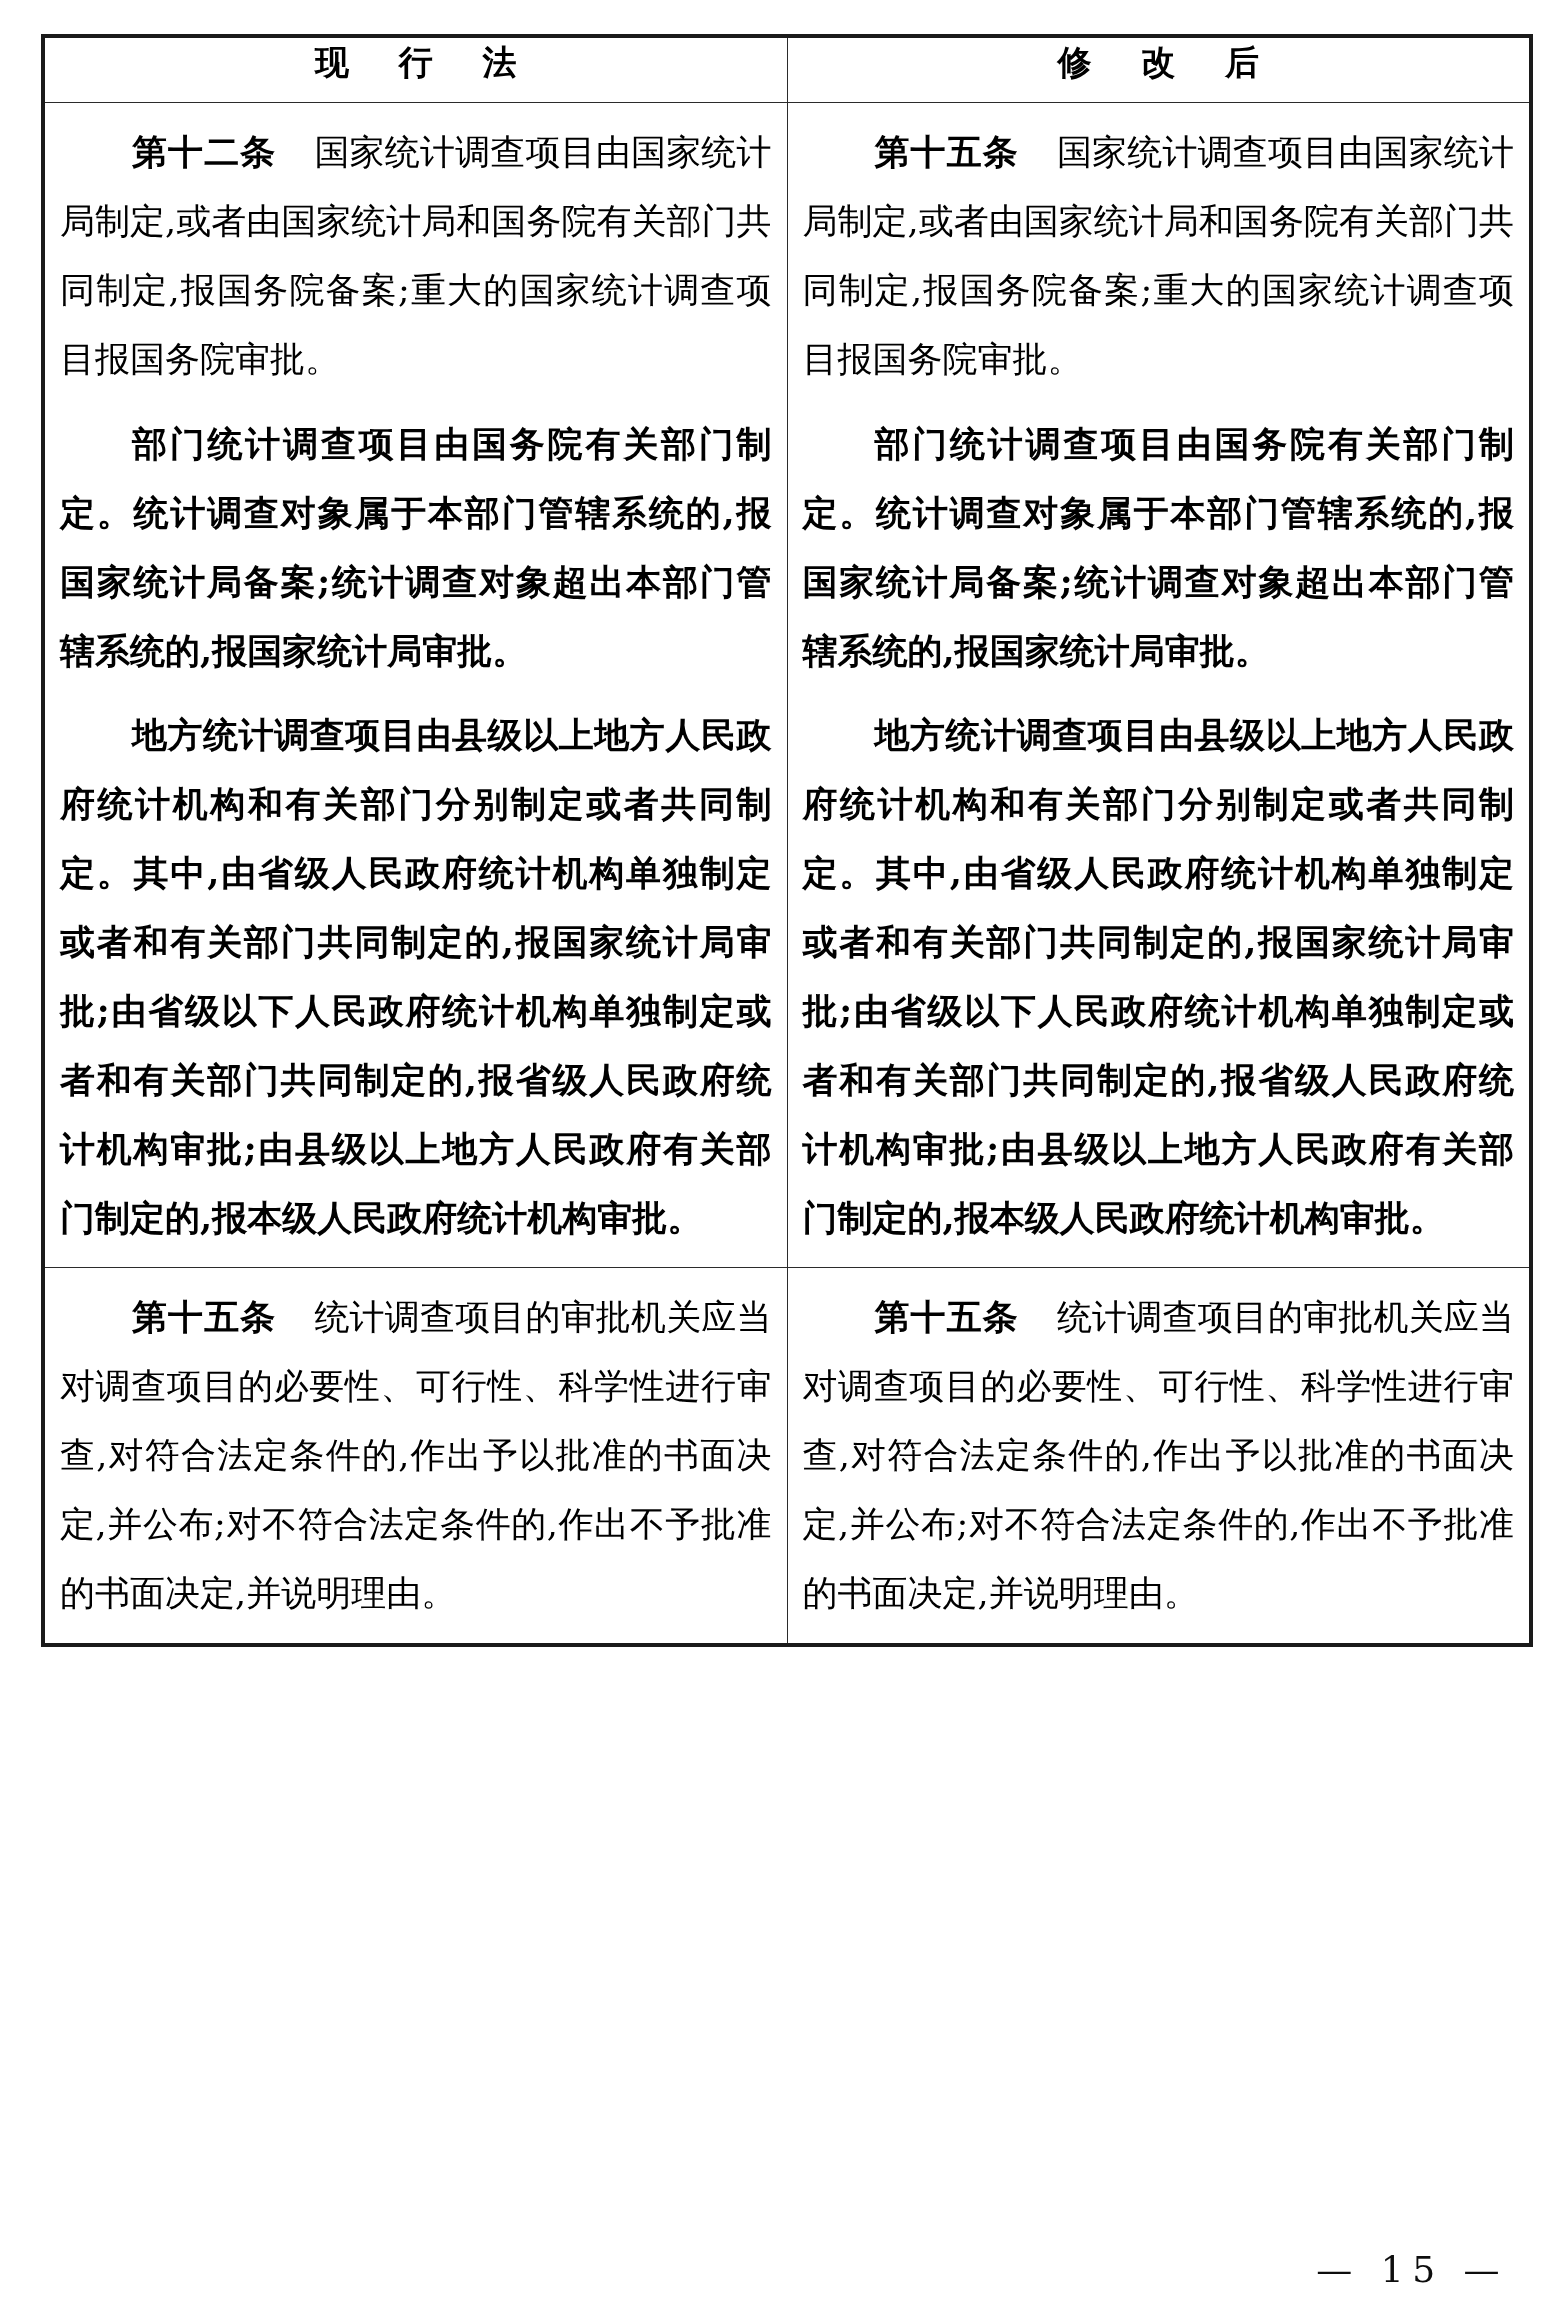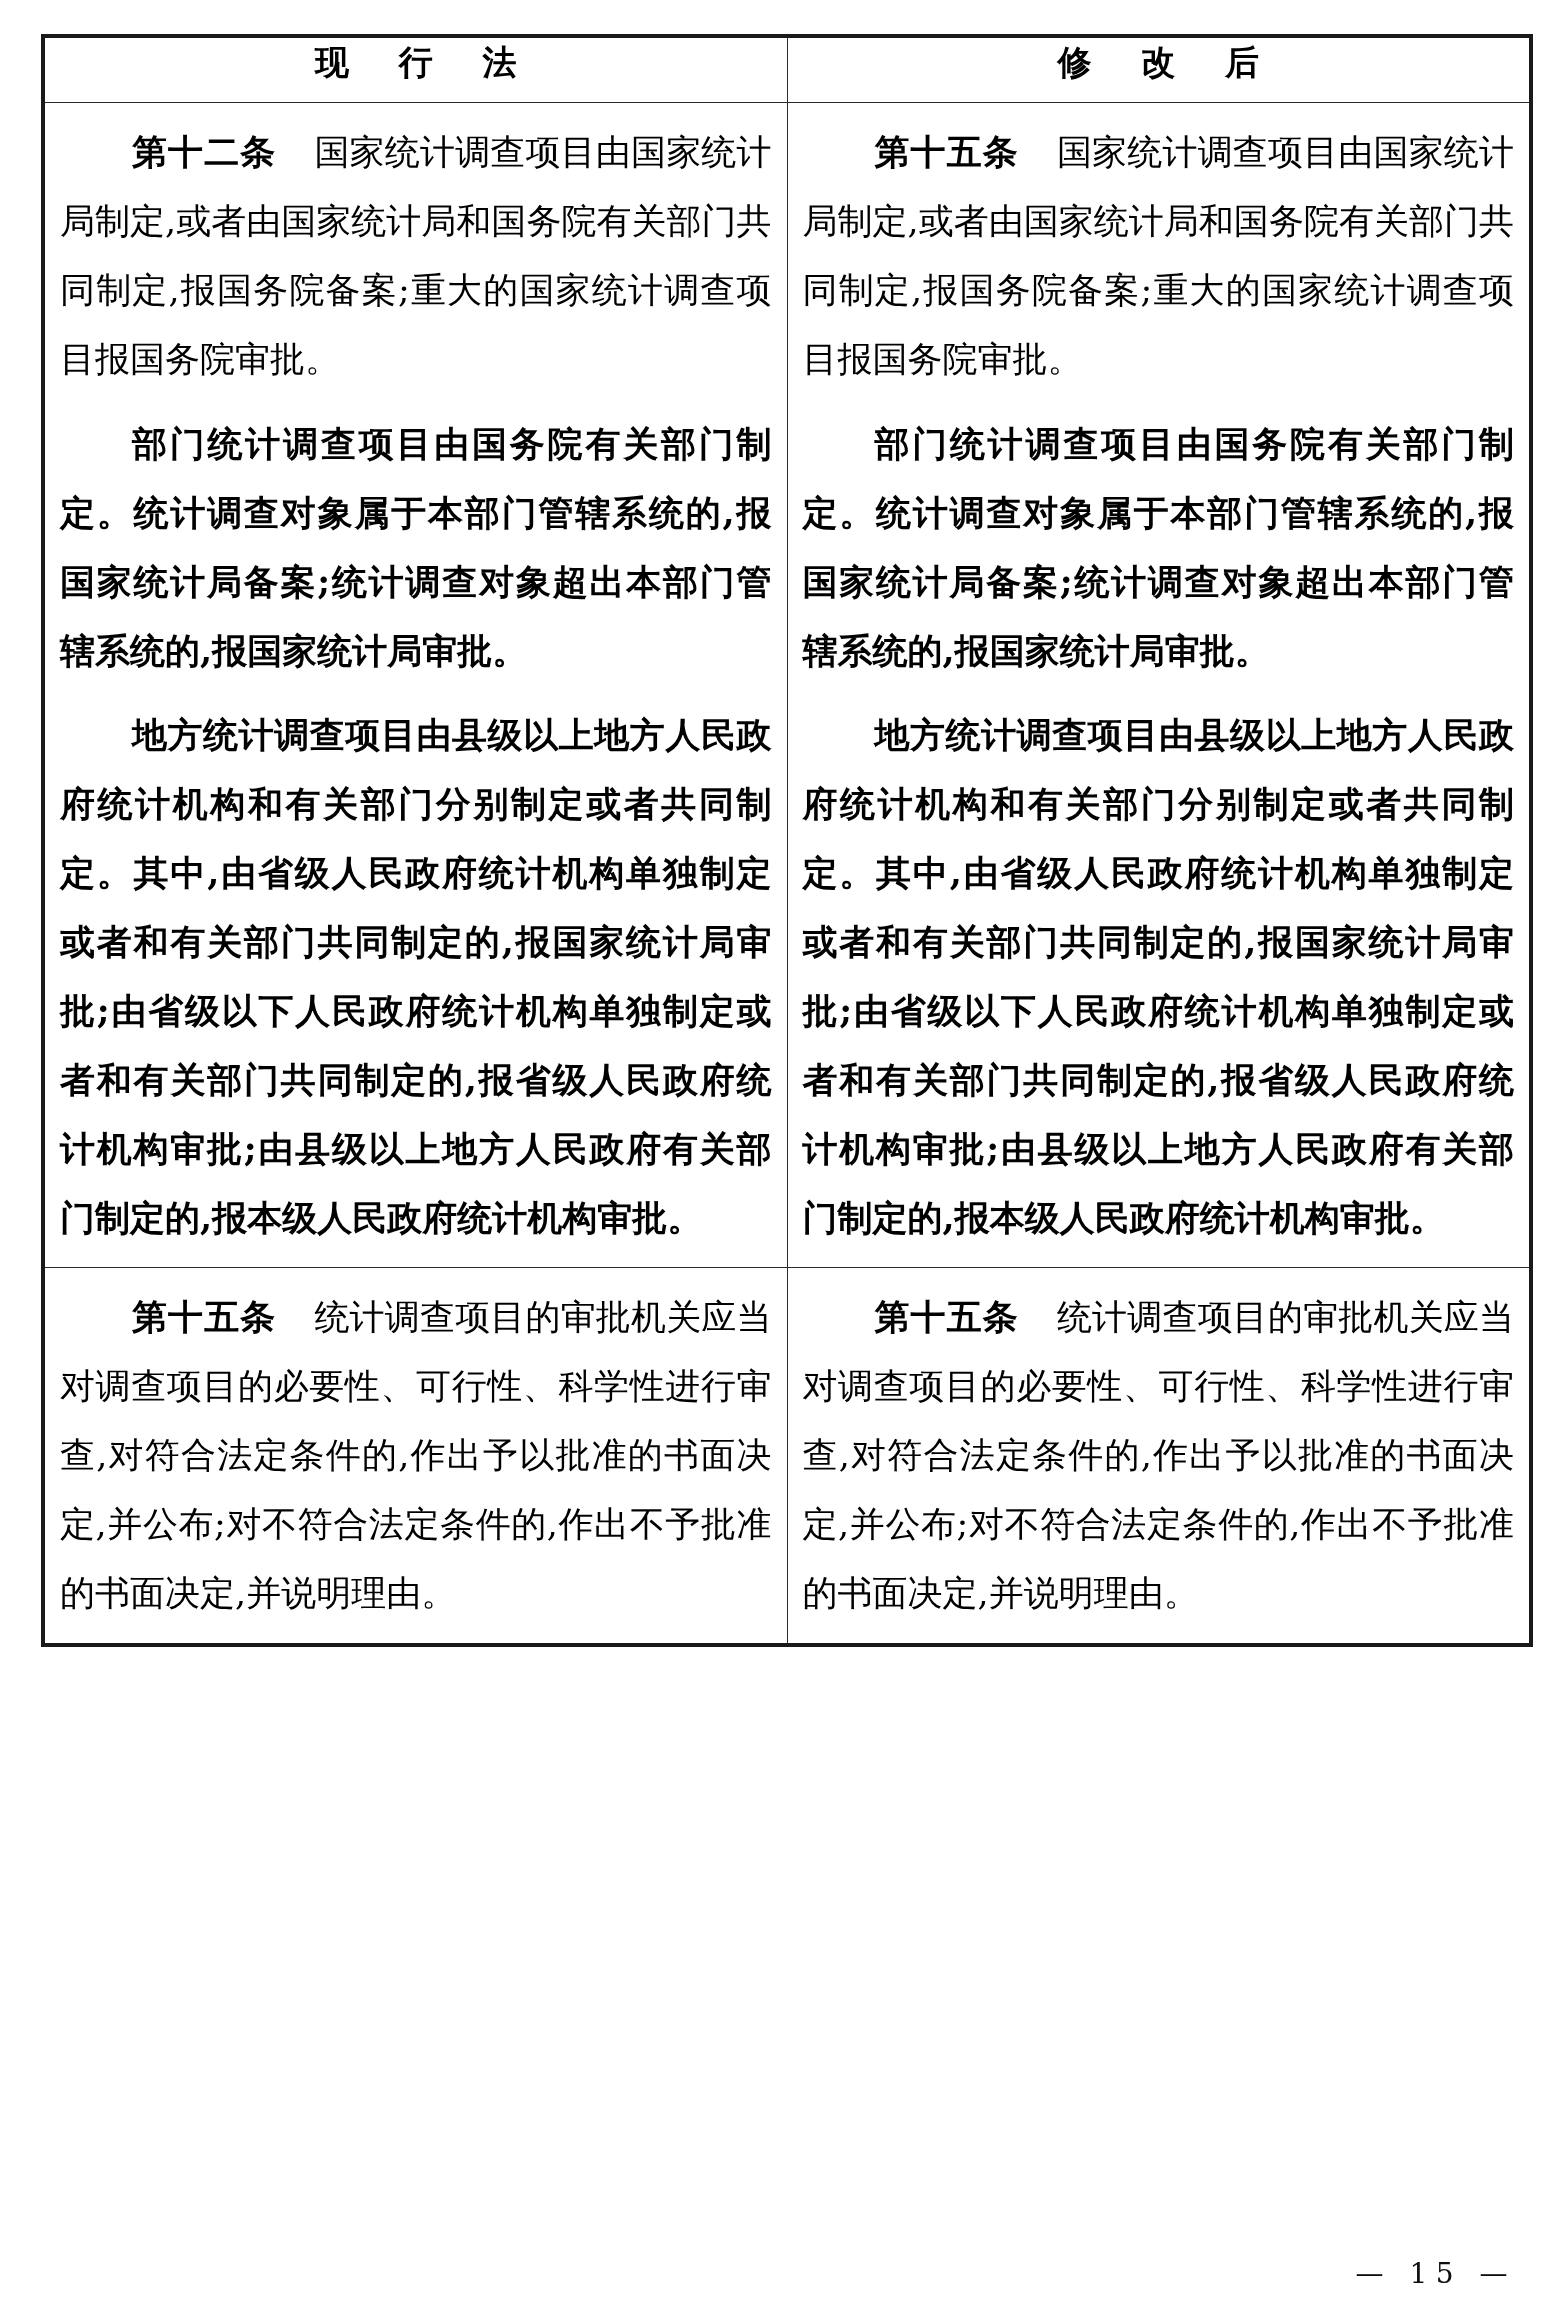--- a/index.html
+++ b/index.html
@@ -102,23 +102,23 @@
     letter-spacing: 0.9px;
   }
   .art-gap {
     display: inline-block;
     width: 38px;
   }
 
   
   .page-footer {
     position: absolute;
-    right: 44px;
+    right: 52px;
     bottom: 29px;
-    font-size: 28px;
+    font-size: 36px;
     font-family: "DejaVu Serif", "Liberation Serif", serif;
     letter-spacing: 8.5px;
     white-space: nowrap;
     color: #0d0d0d;
   }
 </style>
 </head>
 <body>
 
 <div class="page">

